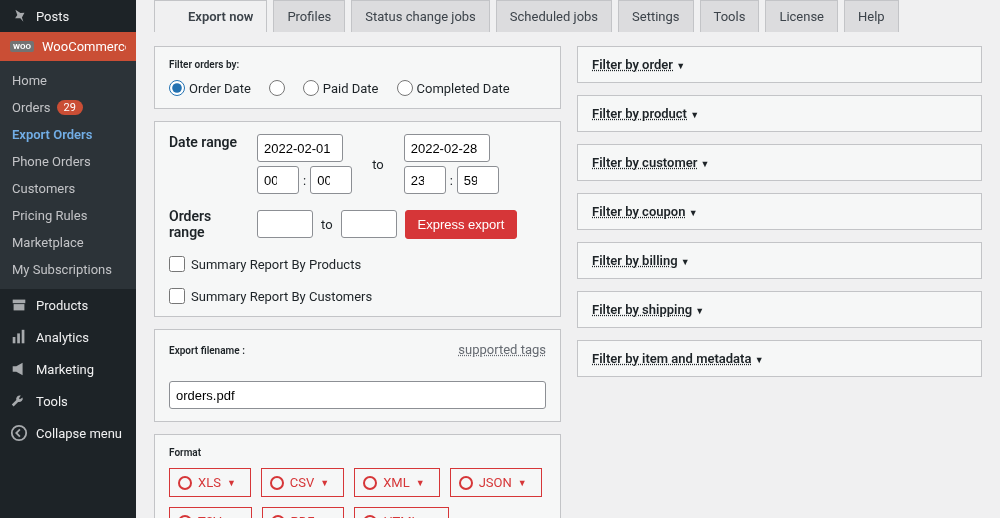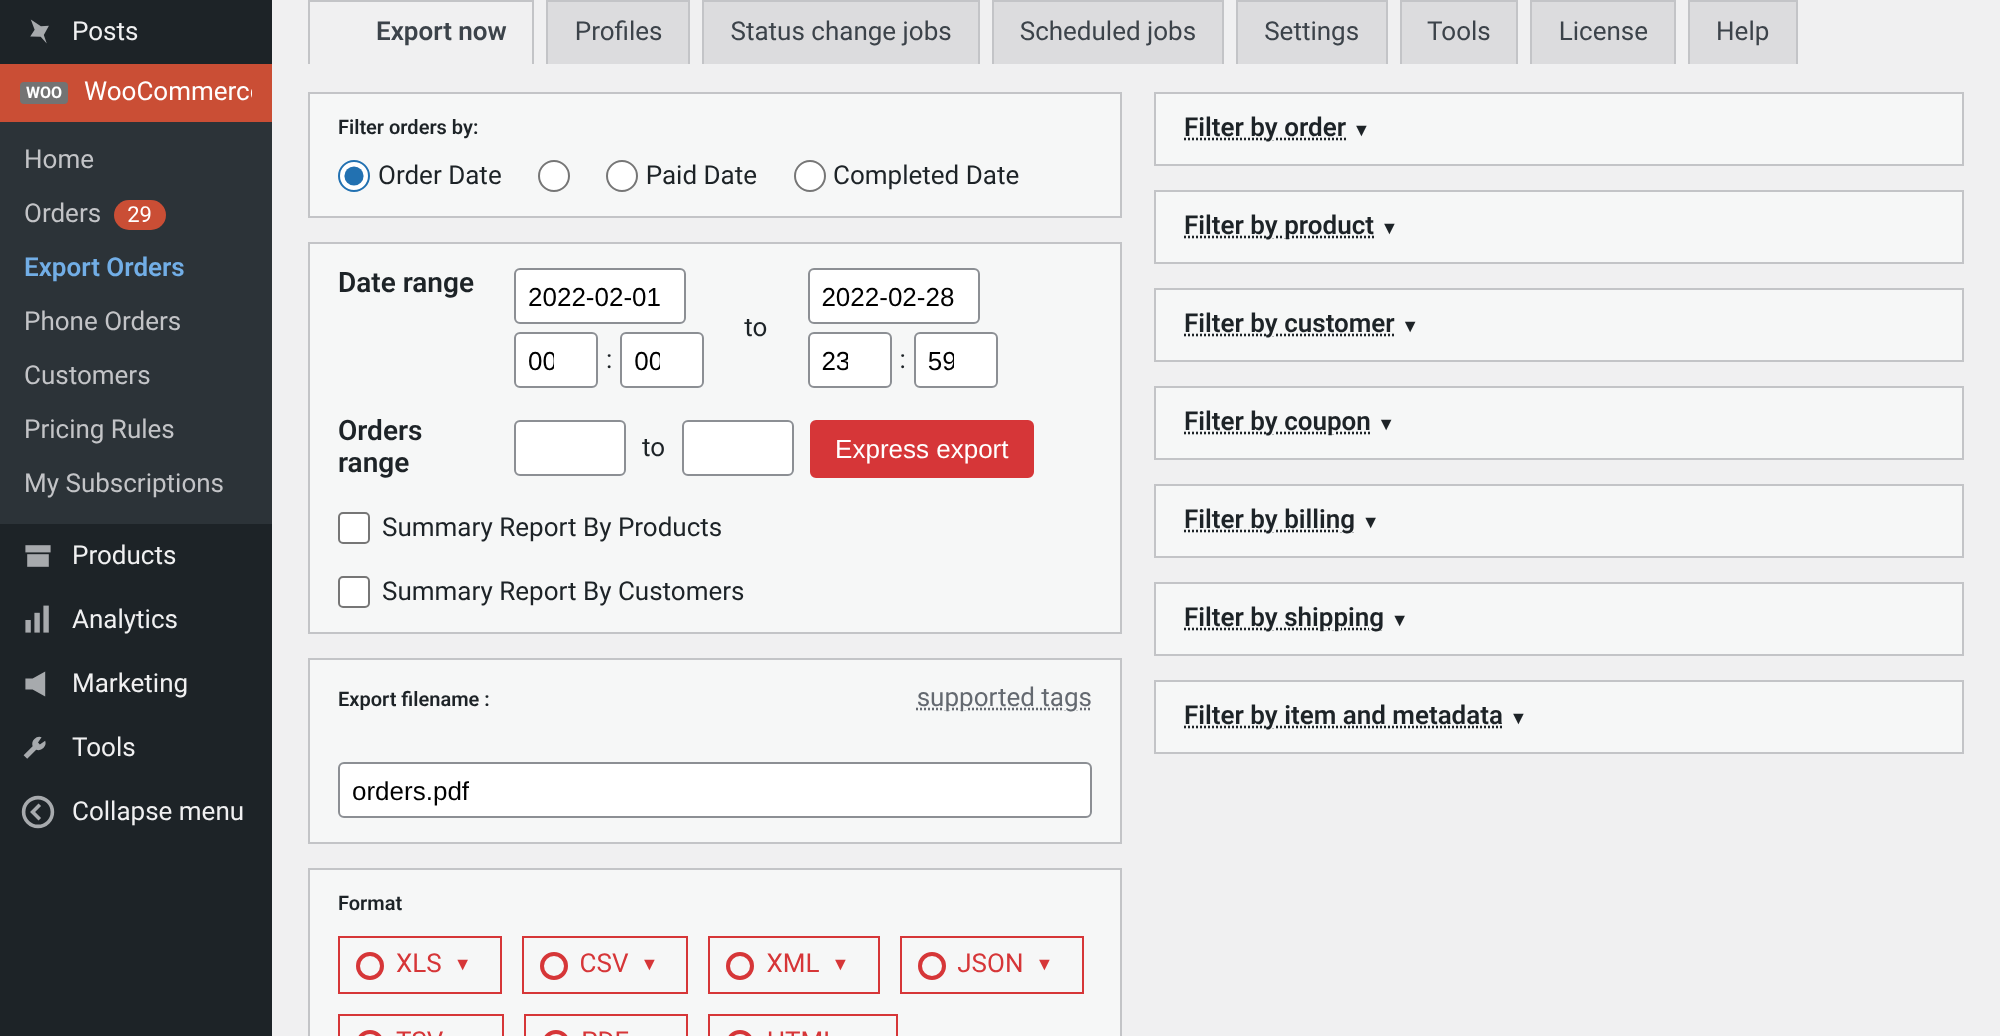--- a/index.html
+++ b/index.html
@@ -77,20 +77,23 @@
     <div class="sidebar-sub-item">
         <span>Phone Orders</span>
       </div>
     <div class="sidebar-sub-item">
         <span>Customers</span>
       </div>
     <div class="sidebar-sub-item">
         <span>Pricing Rules</span>
       </div>
     <div class="sidebar-sub-item">
+        <span>Marketplace</span>
+      </div>
+    <div class="sidebar-sub-item">
         <span>My Subscriptions</span>
       </div>
   </div>
   <div class="sidebar-item">
     <span class="sidebar-icon">
         <svg viewBox="0 0 20 20" width="18" height="18" fill="#a7aaad">
           <rect x="3" y="4" width="14" height="4"></rect>
           <rect x="4" y="9" width="12" height="7"></rect>
         </svg>
       </span>

